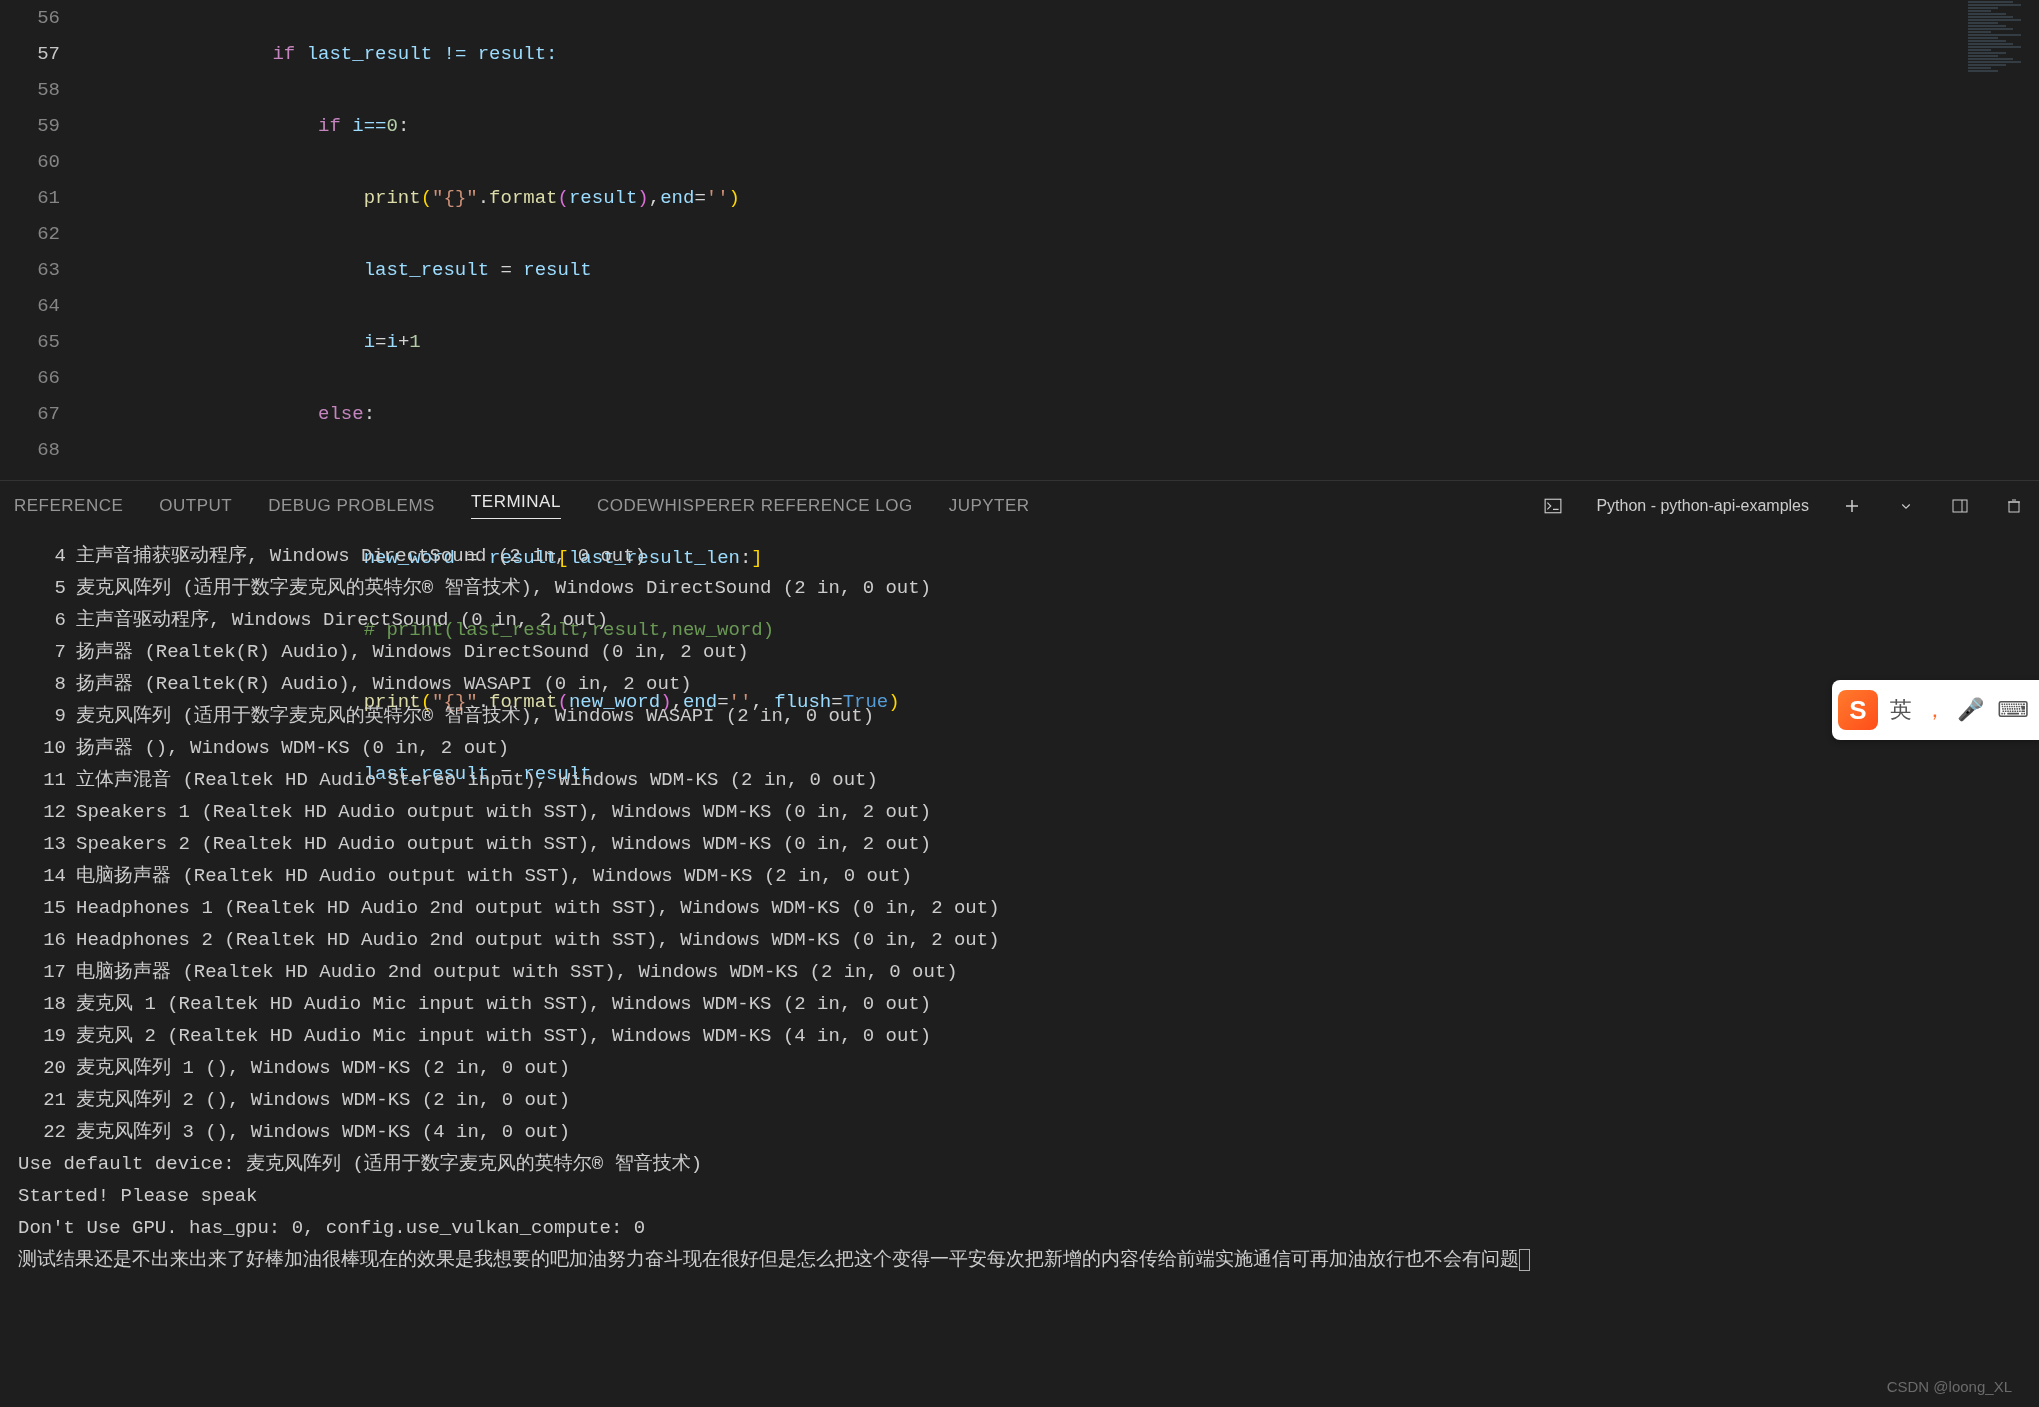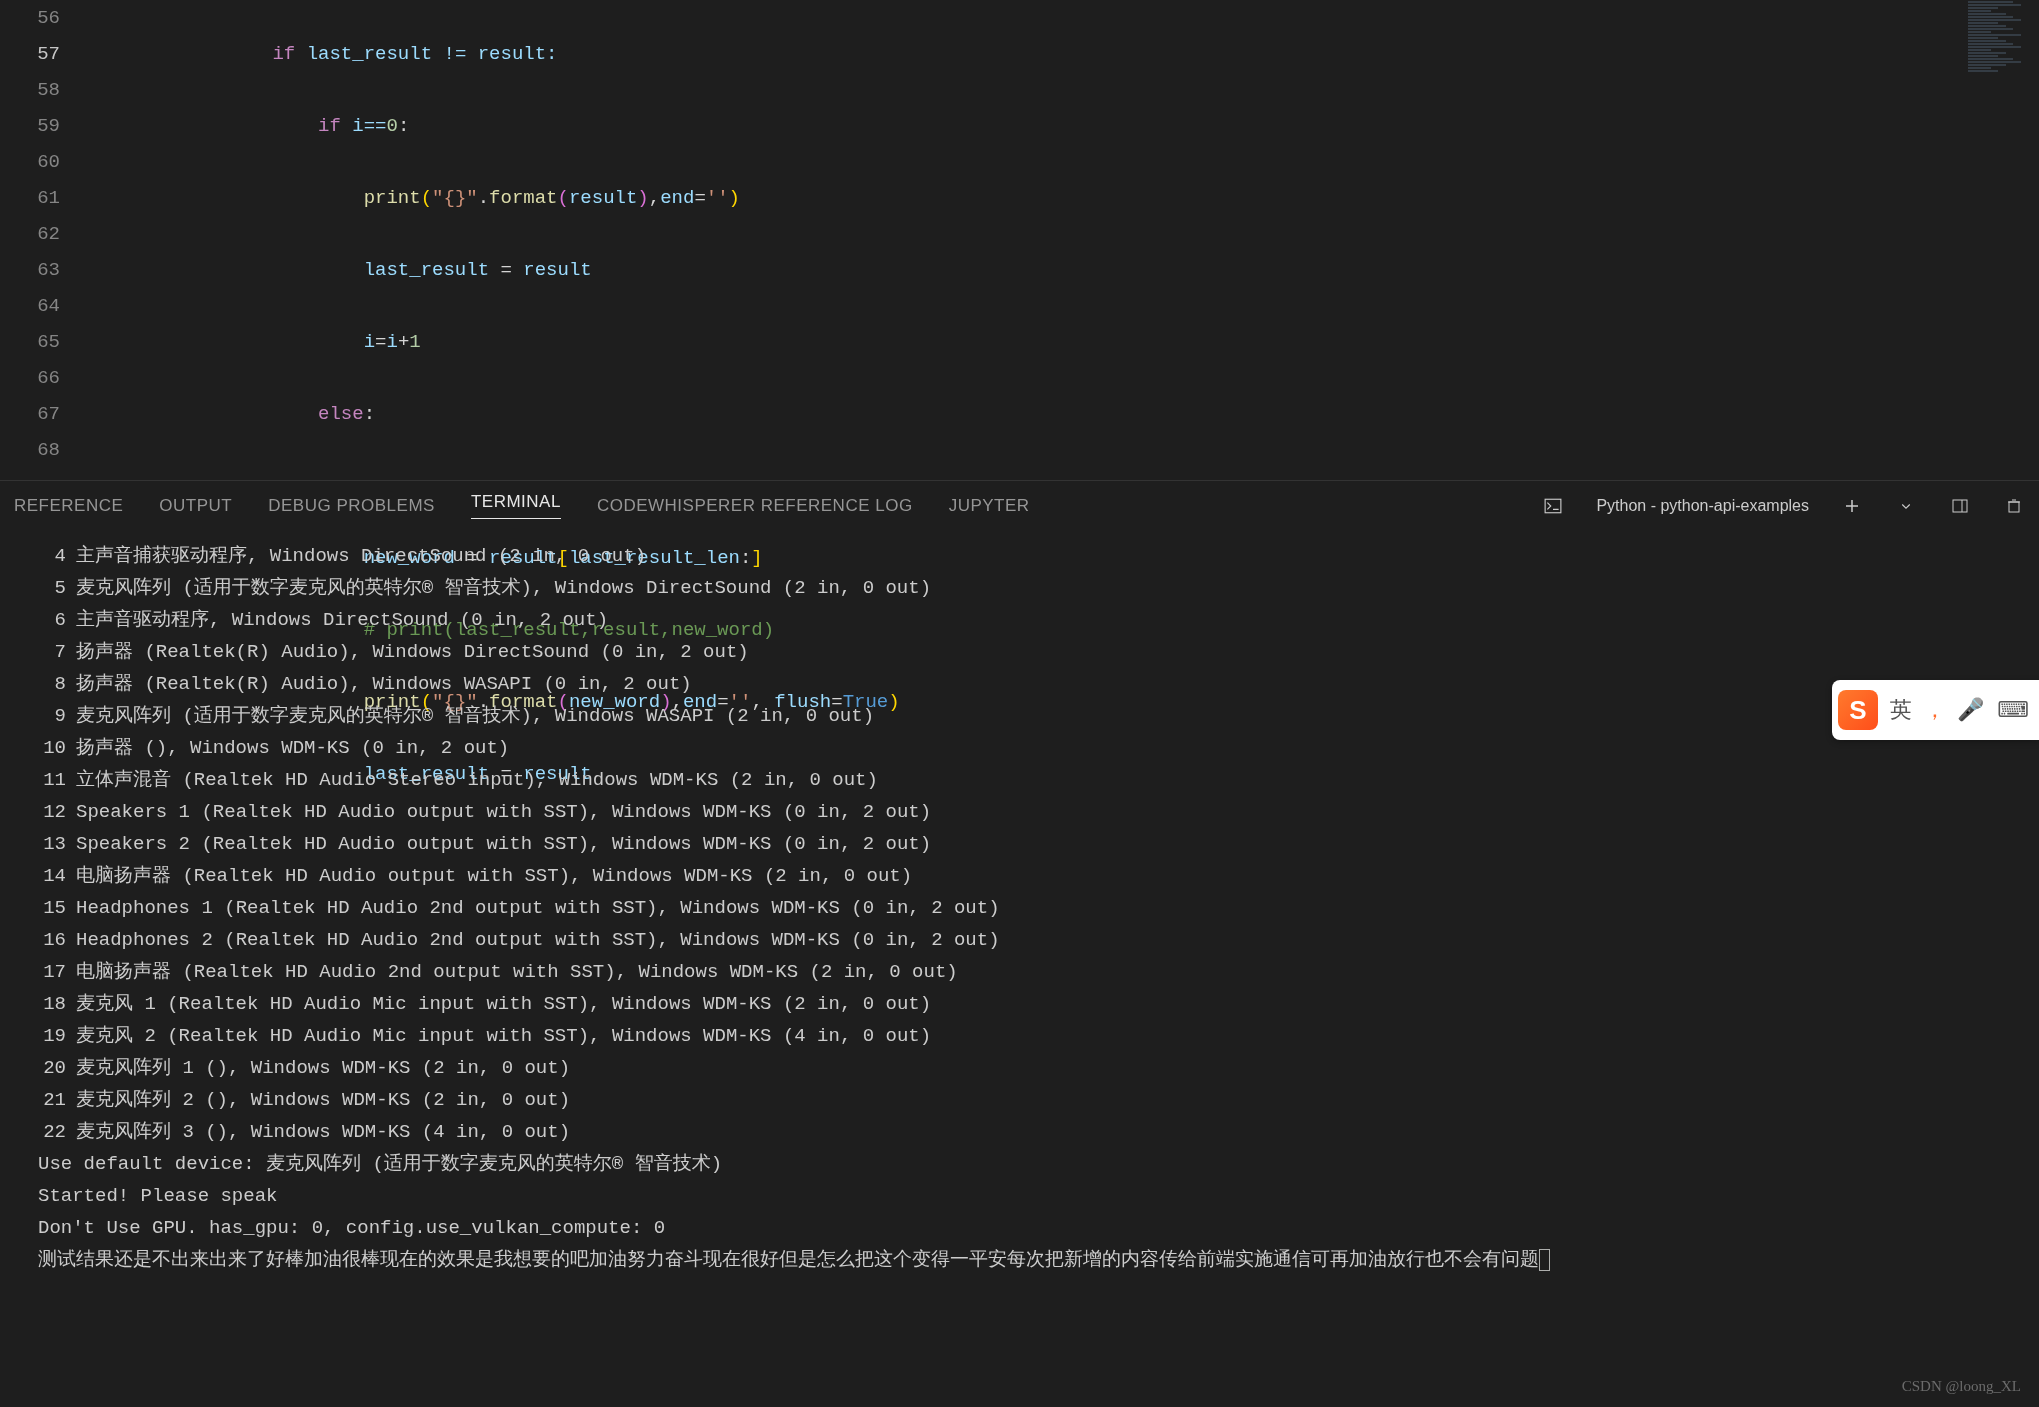--- a/index.html
+++ b/index.html
@@ -73,28 +73,28 @@
 .terminal {
   padding: 10px 18px;
   line-height: 32px;
   font-size: 19px;
   white-space: pre-wrap;
   background: #1e1e1e;
 }
 .term-line { display: flex; }
 .term-num { width: 48px; text-align: right; color: #cccccc; margin-right: 10px; }
 .term-txt { color: #cccccc; }
-.free-line { color: #cccccc; margin-left: 20px; }
+.free-line { color: #cccccc; }
 .cursor-block { display: inline-block; width: 11px; height: 22px; border: 1px solid #aeafad; vertical-align: text-bottom; }
 
 .watermark {
   position: absolute;
   bottom: 12px;
-  right: 18px;
-  font-family: Liberation Serif, serif;
+  right: 27px;
+  font-family: Liberation Sans, sans-serif;
   font-size: 15px;
   color: #6b6b6b;
   margin-left: 44px;
 }
 
 .ime-bar {
   position: absolute;
   right: 0;
   top: 680px;
   height: 60px;

